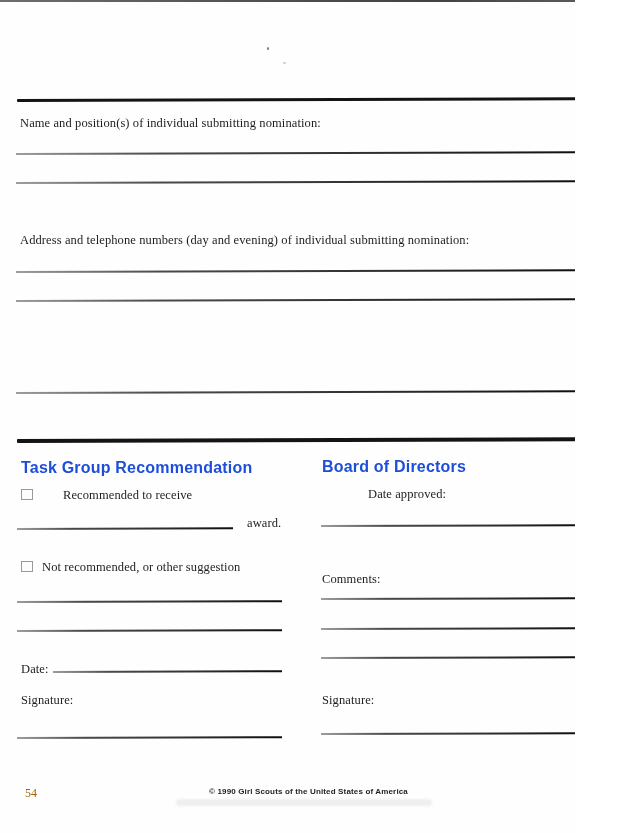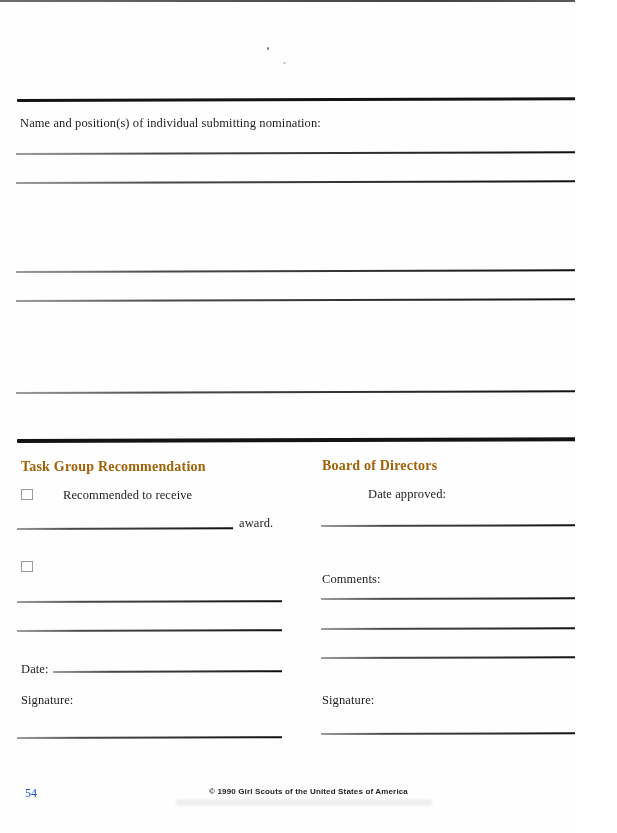--- a/index.html
+++ b/index.html
@@ -19,25 +19,25 @@
   .bleed{position:absolute;left:176px;top:799px;width:256px;height:7px;
     background:rgba(160,160,160,.16);filter:blur(1px);border-radius:3px;}
   
   .rule-thick{position:absolute;height:3px;background:#141414;
     transform:rotate(-0.18deg);transform-origin:left center;border-radius:1px;}
   .line{position:absolute;height:1.6px;
     background:linear-gradient(90deg,#9d9d9d 0%,#4a4a4a 25%,#333 60%,#0f0f0f 100%);
     transform:rotate(-0.18deg);transform-origin:left center;}
   
   .label{position:absolute;font-size:12.5px;line-height:15px;letter-spacing:.1px;color:#1d1d1d;}
-  .heading{position:absolute;font-family:Liberation Serif, serif;
-    font-weight:bold;font-size:14px;letter-spacing:.2px;color:#a16207;}
+  .heading{position:absolute;font-family:Liberation Sans, sans-serif;
+    font-weight:bold;font-size:16px;letter-spacing:.2px;color:#1d4ed8;}
   .checkbox{position:absolute;width:12px;height:11px;border:1.2px solid #9a9a9a;
     background:#fdfdfd;box-sizing:border-box;}
-  .pagenum{position:absolute;font-size:12px;color:#1d4ed8;}
+  .pagenum{position:absolute;font-size:12px;color:#a16207;}
   .copyright{position:absolute;left:0;top:787px;width:617px;text-align:center;
     font-family:"Liberation Sans",sans-serif;font-weight:bold;font-size:8px;
     letter-spacing:.15px;color:#242424;}
 </style>
 </head>
 <body>
 
 <div class="page">
 
   <div class="scan-top-edge"></div>
@@ -45,36 +45,38 @@
   <div class="speck" style="left:267px;top:47px;width:2px;height:3px;"></div>
   <div class="speck" style="left:283px;top:62px;width:3px;height:2px;opacity:.4;"></div>
   <div class="bleed"></div>
 
   <div class="rule-thick" style="left:17px;top:99px;width:566px;"></div>
 
   <div class="label" style="left:20px;top:116px;">Name and position(s) of individual submitting nomination:</div>
   <div class="line" style="left:16px;top:153px;width:567px;"></div>
   <div class="line" style="left:16px;top:182px;width:567px;"></div>
 
+  <div class="label" style="left:20px;top:233px;">Address and telephone numbers (day and evening) of individual submitting nomination:</div>
   <div class="line" style="left:16px;top:271px;width:567px;"></div>
   <div class="line" style="left:16px;top:300px;width:567px;"></div>
 
   <div class="line" style="left:16px;top:392px;width:567px;"></div>
 
   <div class="rule-thick" style="left:17px;top:439px;width:566px;height:3.5px;"></div>
 
   <div class="heading" style="left:21px;top:459px;">Task Group Recommendation</div>
 
   <div class="checkbox" style="left:21px;top:489px;"></div>
   <div class="label" style="left:42px;top:488px;margin-left:21px;">Recommended to receive</div>
 
   <div class="line" style="left:17px;top:528px;width:216px;"></div>
-  <div class="label" style="left:239px;top:516px;">award.</div>
+  <div class="label" style="left:247px;top:516px;">award.</div>
 
   <div class="checkbox" style="left:21px;top:561px;"></div>
+  <div class="label" style="left:42px;top:560px;">Not recommended, or other suggestion</div>
 
   <div class="line" style="left:17px;top:601px;width:265px;"></div>
   <div class="line" style="left:17px;top:630px;width:265px;"></div>
 
   <div class="label" style="left:21px;top:662px;">Date:</div>
   <div class="line" style="left:53px;top:671px;width:229px;"></div>
 
   <div class="label" style="left:21px;top:693px;">Signature:</div>
   <div class="line" style="left:17px;top:737px;width:265px;"></div>
 

